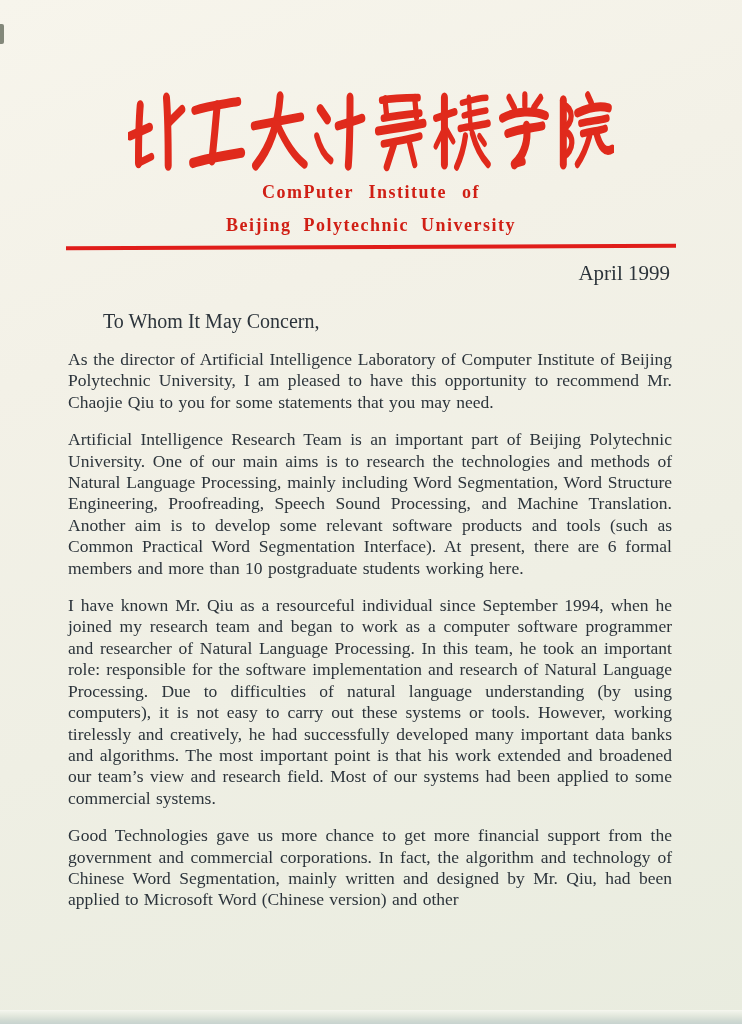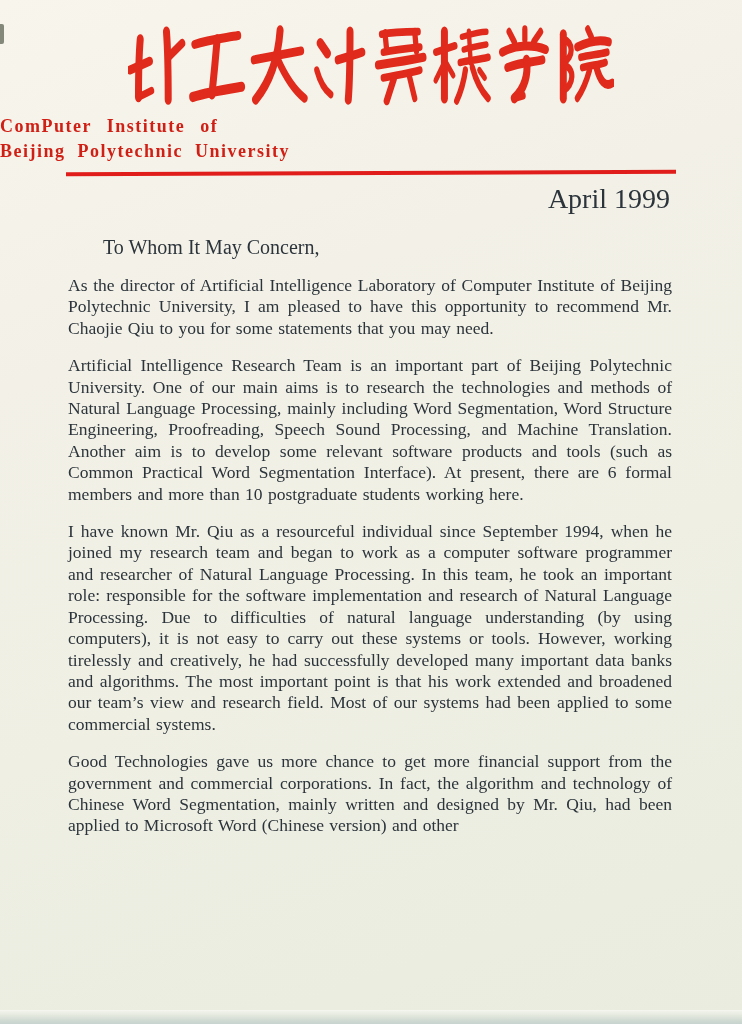--- a/index.html
+++ b/index.html
@@ -13,46 +13,46 @@
     color: #2c343b;
   }
   .edge-mark {
     position: absolute;
     left: 0; top: 24px;
     width: 4px; height: 20px;
     background: #6f7466;
     border-radius: 0 2px 2px 0;
     opacity: 0.85;
   }
-  .letterhead { padding-top: 24px; }
+  .letterhead { padding-top: 90px; text-align: center; }
   .calligraphy { width: 486px; margin: 0 auto; }
   .calligraphy svg { display: block; width: 486px; height: 82px; }
   .sr-only {
     position: absolute; width: 1px; height: 1px;
     overflow: hidden; clip: rect(0 0 0 0); white-space: nowrap;
   }
   .inst-line1, .inst-line2 {
     color: #d01f15;
     font-weight: bold;
     font-size: 18px;
     line-height: 24px;
     letter-spacing: 1.5px;
   }
   .inst-line1 { margin-top: 8px; word-spacing: 9px; }
-  .inst-line2 { margin-top: 1px; word-spacing: 6px; }
+  .inst-line2 { margin-top: 9px; word-spacing: 6px; }
   .red-rule {
     margin: 8px auto 0 auto;
     width: 610px; height: 4px;
     background: #e01d1a;
     transform: rotate(-0.25deg);
   }
   .date-line {
     margin: 12px 72px 0 0;
     text-align: right;
-    font-size: 28px;
+    font-size: 21px;
     line-height: 24px;
   }
   .salutation {
     margin: 24px 70px 0 103px;
     font-size: 20px;
     line-height: 24px;
   }
   .para {
     margin: 16px 70px 0 68px;
     font-size: 17.5px;

